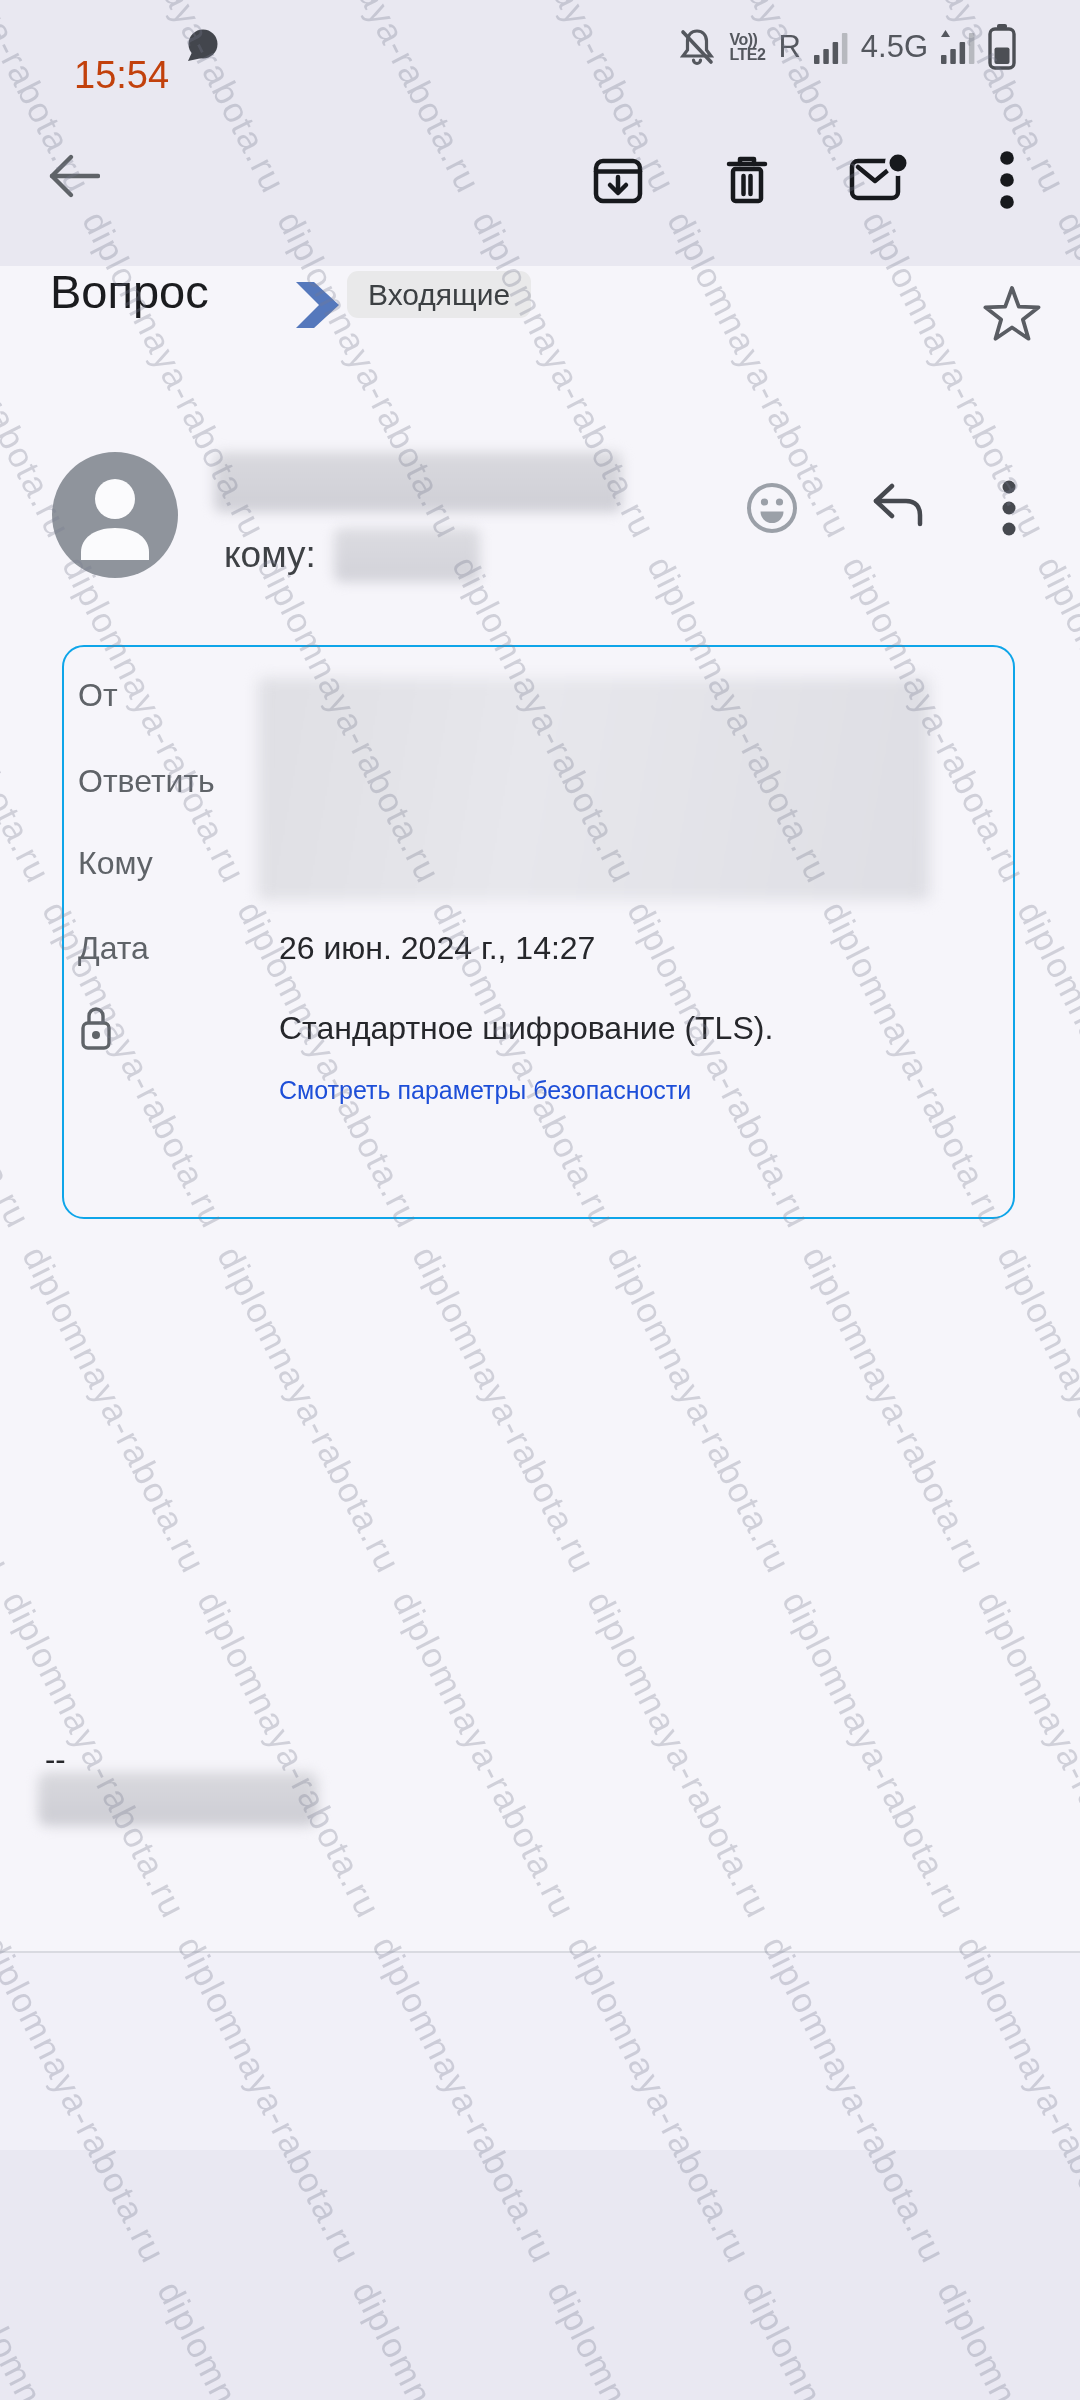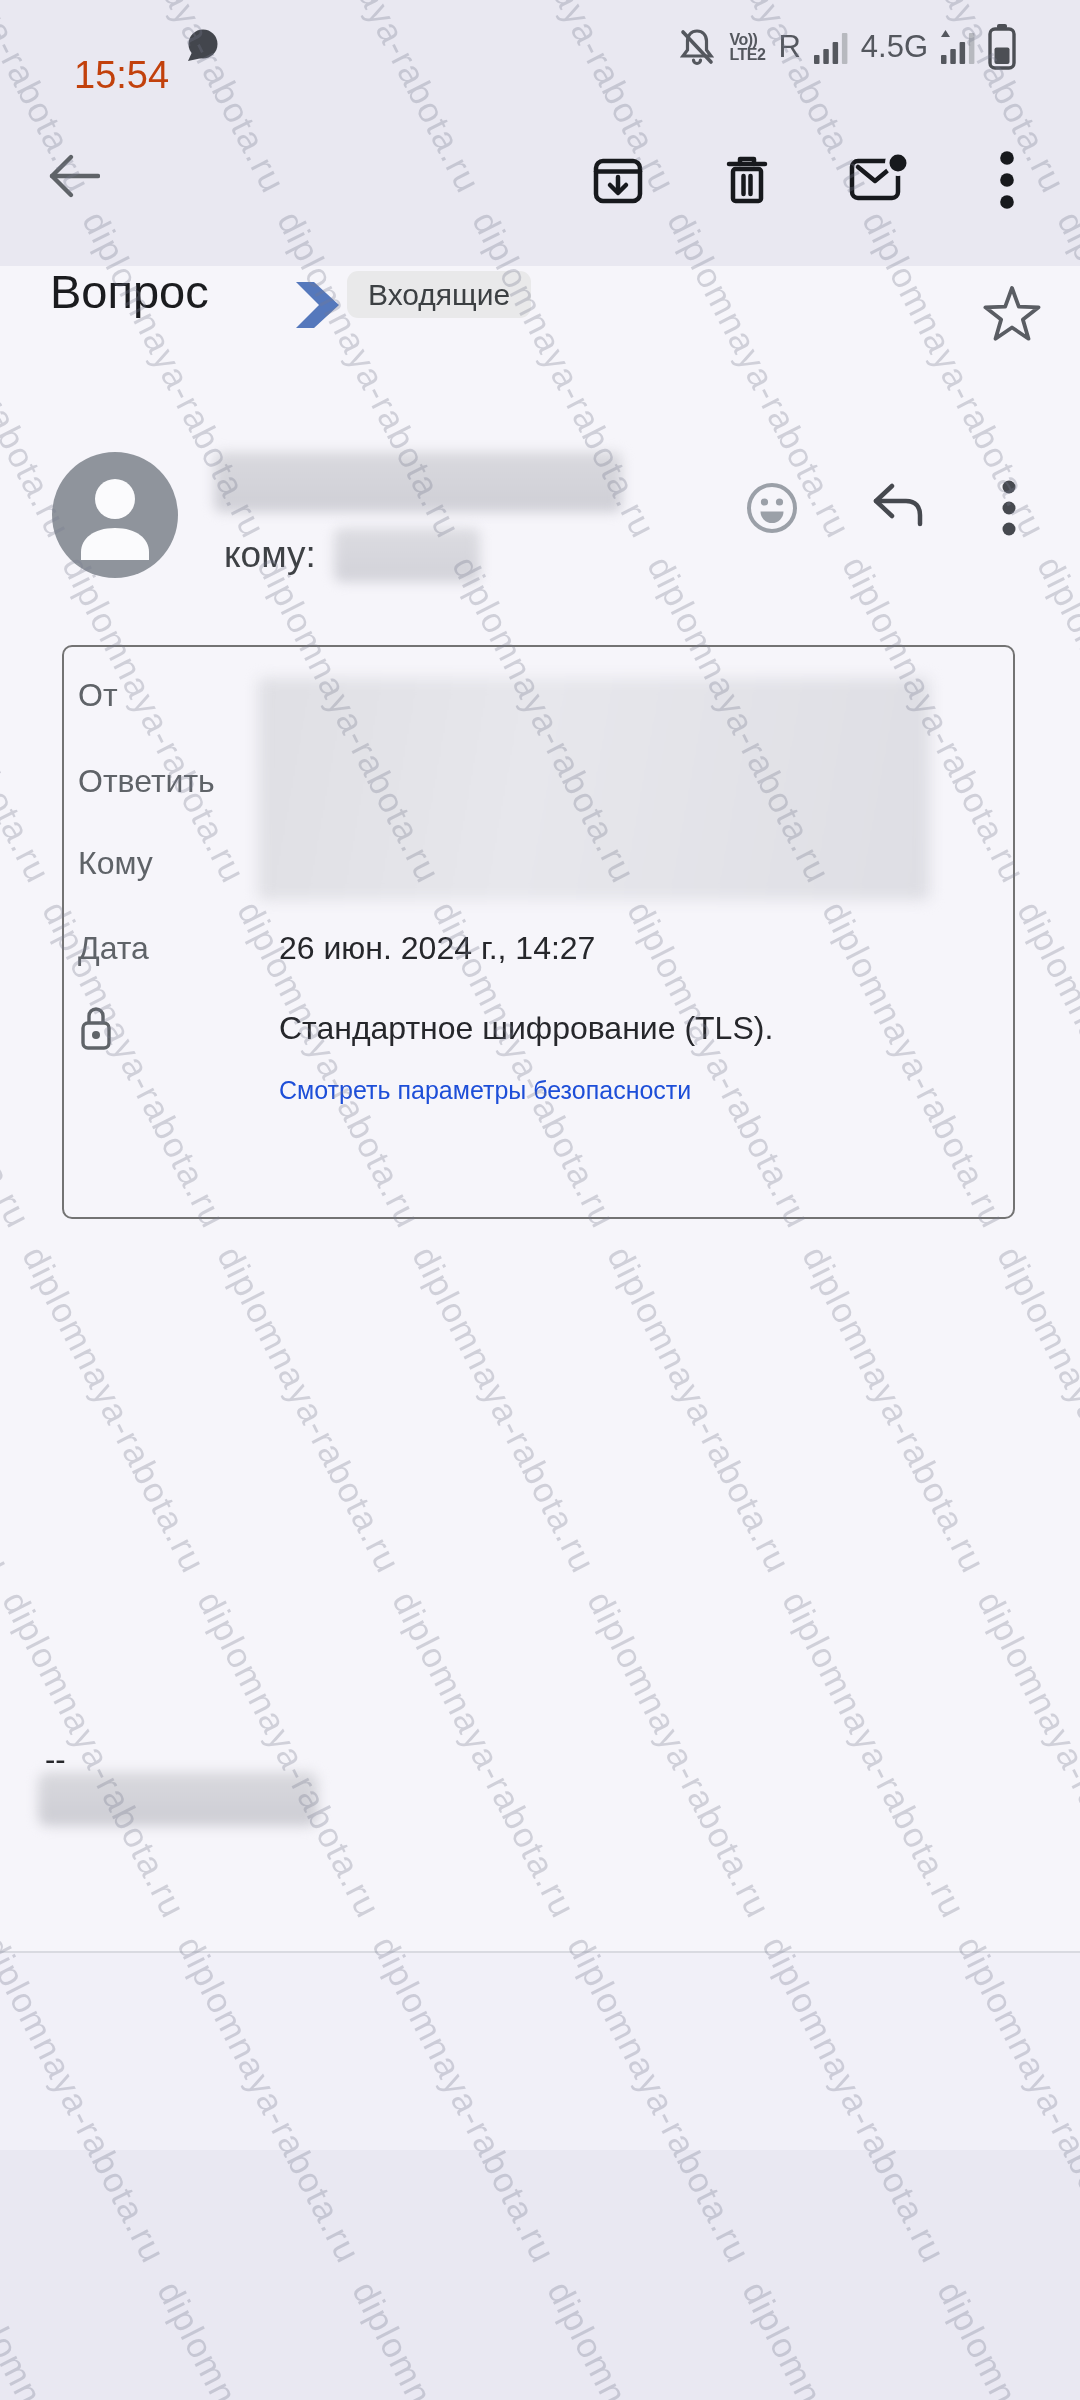--- a/index.html
+++ b/index.html
@@ -39,21 +39,21 @@
   #sender-name-blur{left:214px;top:452px;width:408px;height:60px;border-radius:8px;
     background:linear-gradient(#d9d9de,#cfcfd6);filter:blur(6px);}
   #to-prefix{left:224px;top:534px;font-size:37px;color:#3e4145;}
   #to-blur{left:334px;top:528px;width:146px;height:54px;border-radius:8px;
     background:linear-gradient(#dcdce1,#d2d2d9);filter:blur(6px);}
   #emoji-btn{left:744px;top:480px;}
   #reply-btn{left:872px;top:482px;}
   #msg-more-btn{left:1002px;top:480px;}
 
   
-  #details-card{left:62px;top:645px;width:949px;height:570px;border:2px solid #737373;border-radius:10px;text-decoration:underline;}
+  #details-card{left:62px;top:645px;width:949px;height:570px;border:2px solid #0ea5e9;border-radius:22px;text-decoration:underline;}
   .card-label{position:absolute;left:14px;font-size:32px;color:#5f6368;}
   .card-value{position:absolute;left:215px;font-size:32px;color:#26272b;}
   #card-blur{position:absolute;left:194px;top:31px;width:672px;height:222px;
     background:linear-gradient(100deg,#dfdfe4,#e7e7ec 40%,#dedee4);filter:blur(7px);border-radius:6px;}
   #lock-icon{position:absolute;left:14px;top:353px;}
   #security-link{position:absolute;left:215px;top:429px;font-size:25px;color:#1d4ed8;}
 
   
   #greeting{left:45px;top:1300px;width:1000px;font-size:31.5px;line-height:48px;color:#202125;}
   .preline{white-space:pre-line;}

